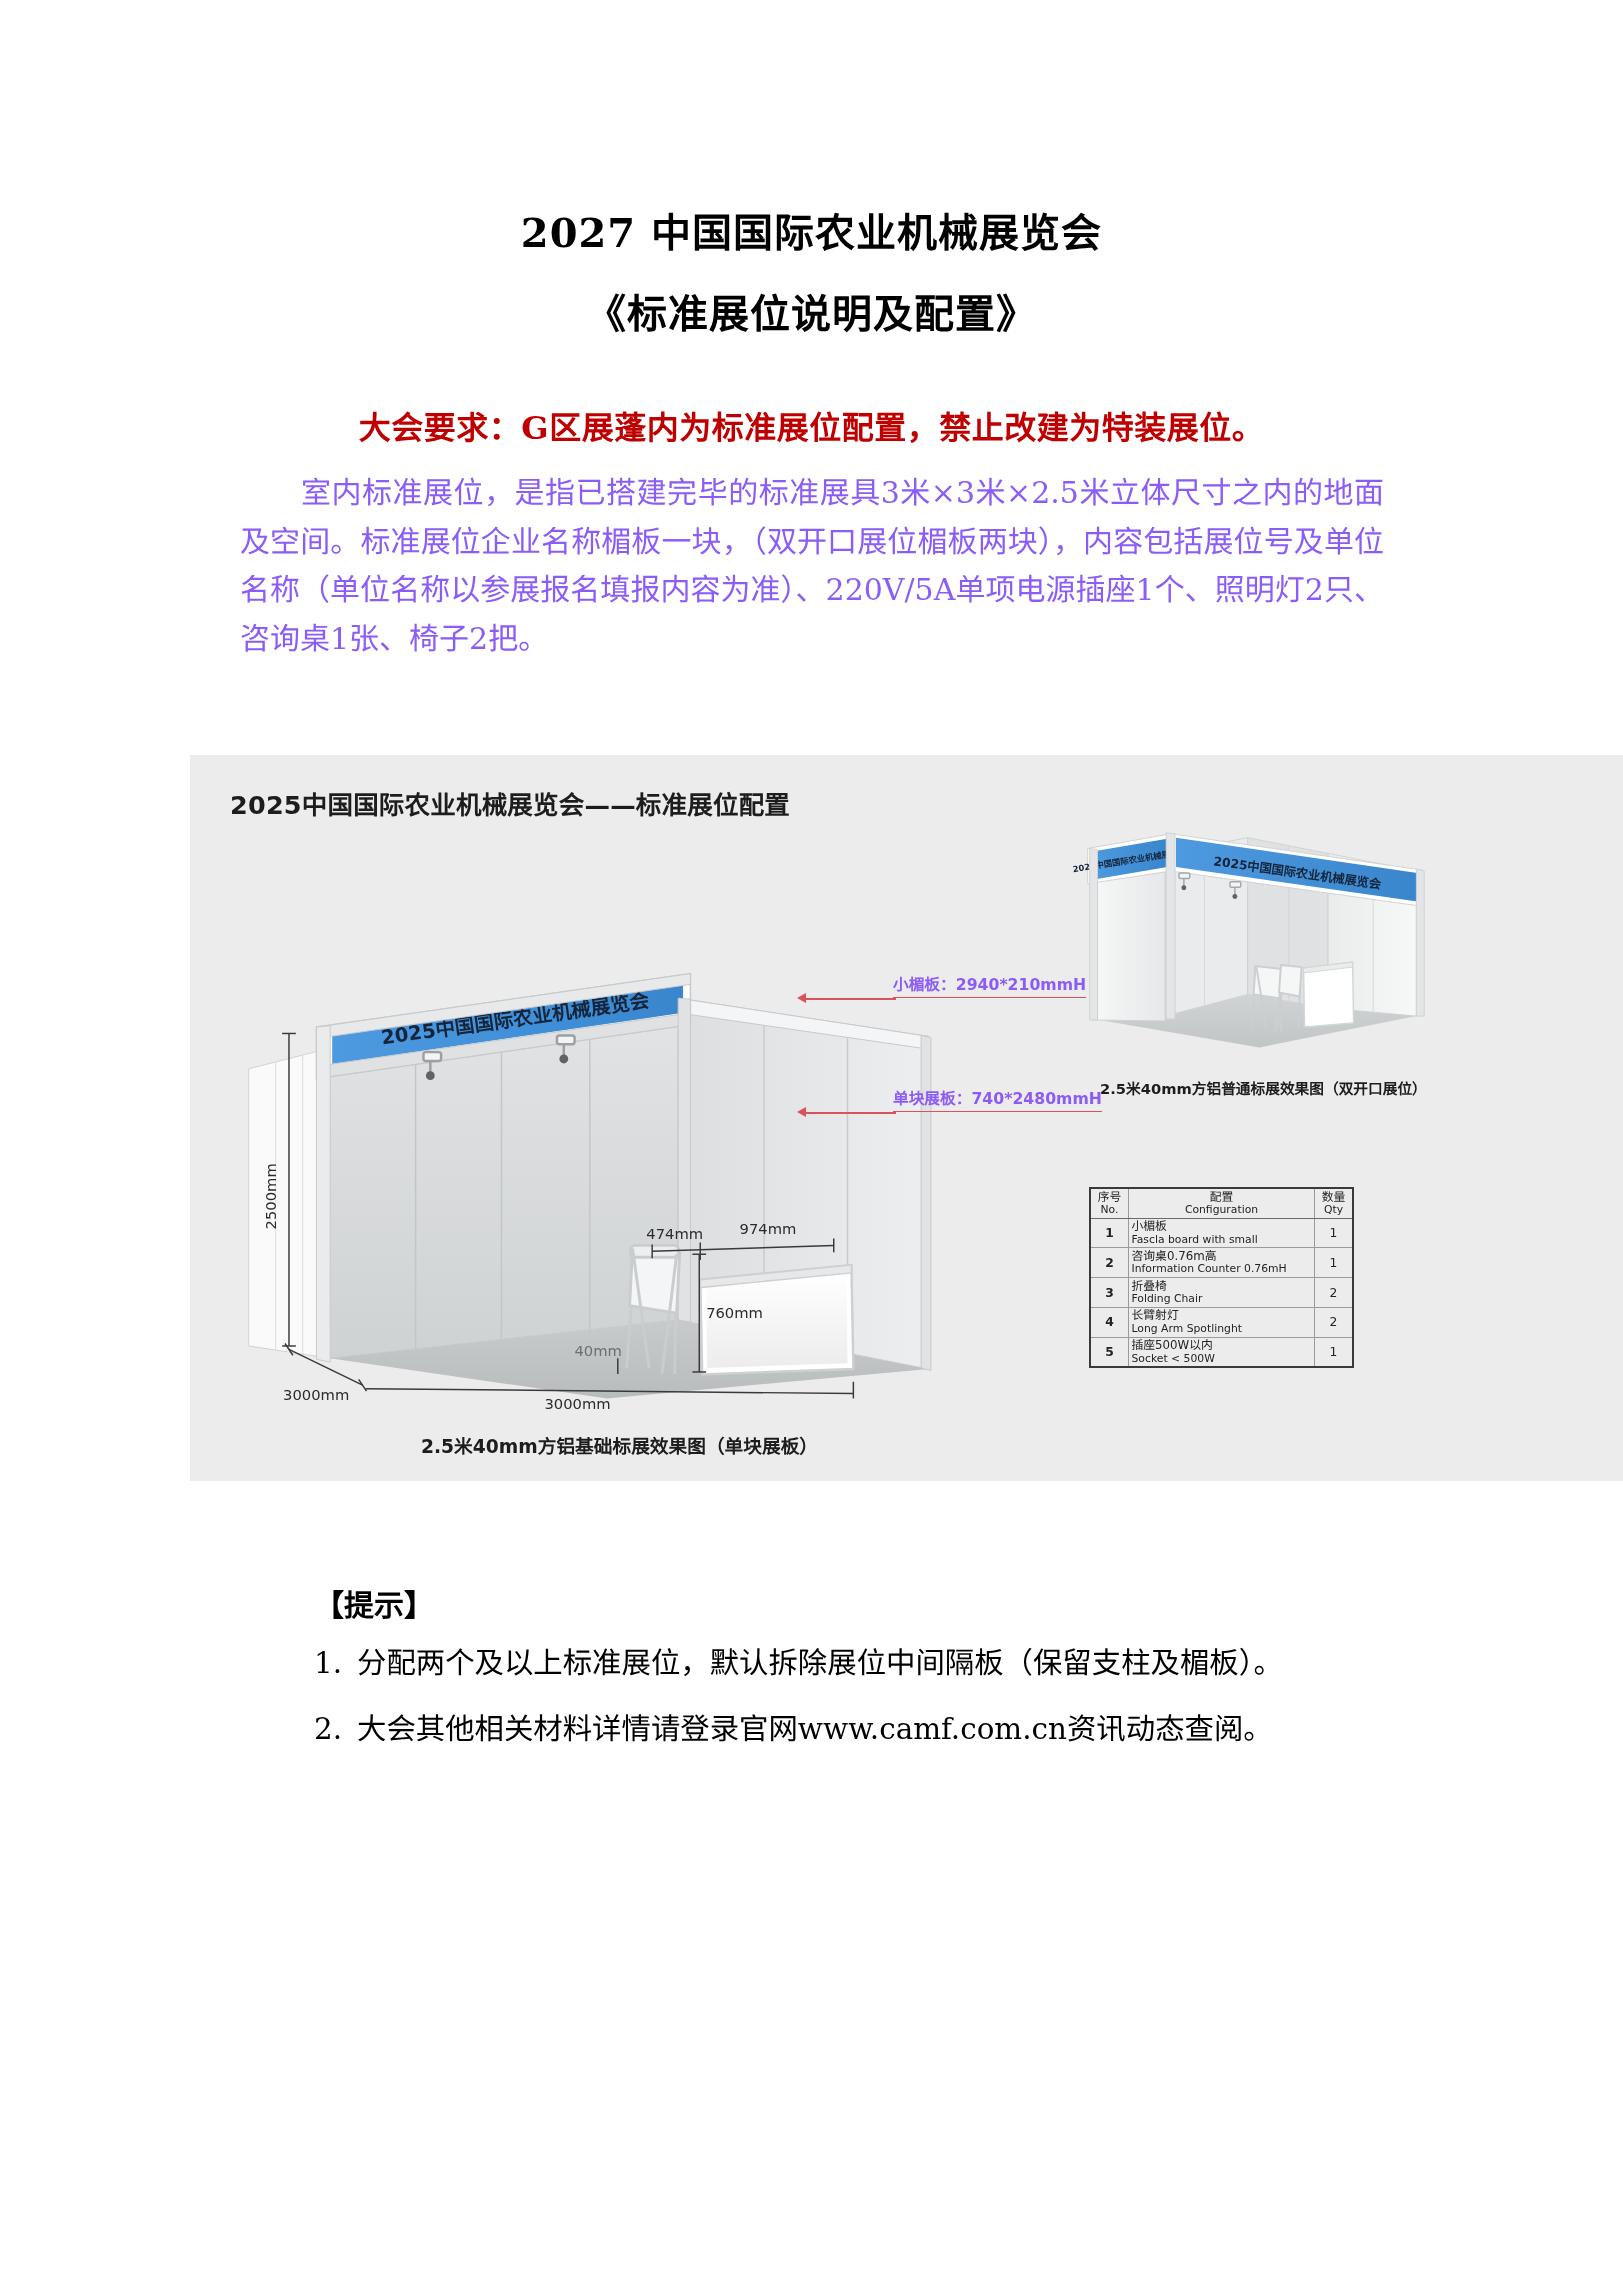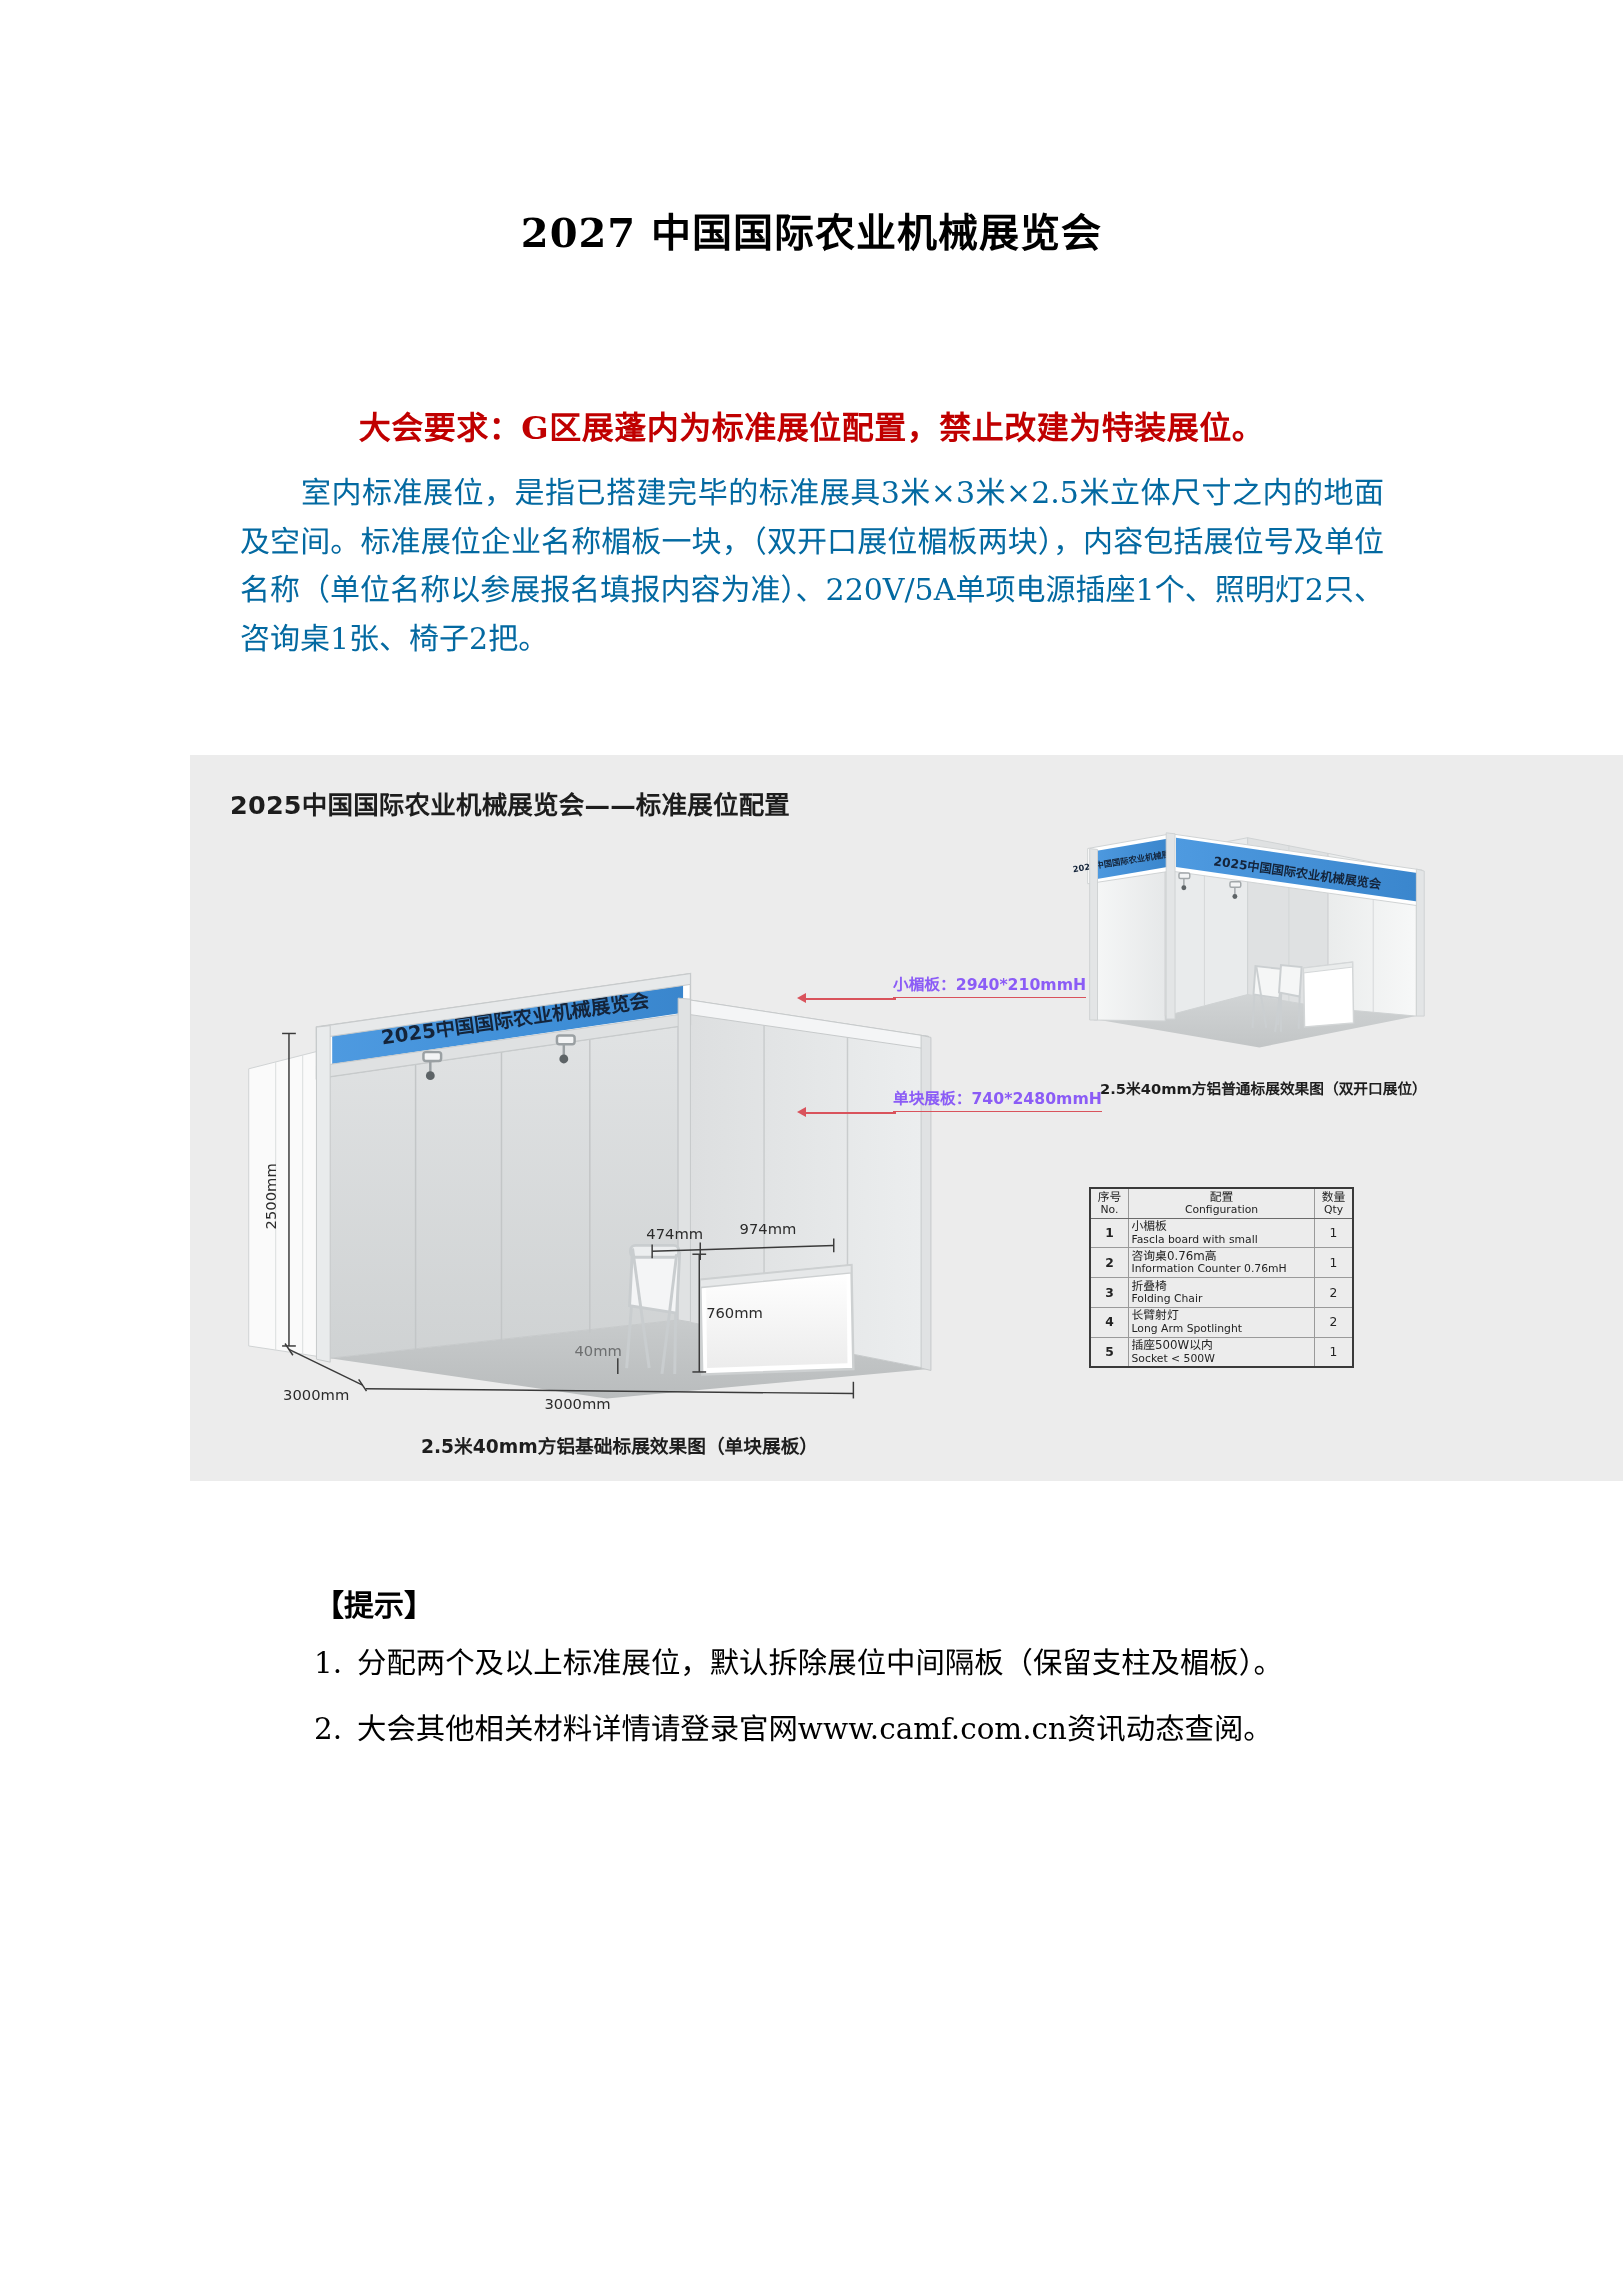--- a/index.html
+++ b/index.html
@@ -50,21 +50,21 @@
   .body-para {
     position: absolute;
     top: 469px;
     left: 240px;
     width: 1144px;
     font-family: "DejaVu Serif", "Liberation Serif", serif;
     font-size: 30px;
     line-height: 1.62;
     text-align: justify;
     text-indent: 61px;
-    color: #0369a1;
+    color: #8b5cf6;
   }
 
   
   .figure-panel {
     position: absolute;
     left: 190px;
     top: 755px;
     width: 1461px;
     height: 726px;
     background: #ececec;
@@ -220,20 +220,21 @@
     left: 0;
     top: 0;
   }
 </style>
 </head>
 <body>
 
 <div class="page">
 
   <div class="doc-title doc-title-1">2027 中国国际农业机械展览会</div>
+  <div class="doc-title doc-title-2">《标准展位说明及配置》</div>
 
   <div class="notice-red">大会要求：G区展蓬内为标准展位配置，禁止改建为特装展位。</div>
 
   <div class="body-para">室内标准展位，是指已搭建完毕的标准展具3米×3米×2.5米立体尺寸之内的地面及空间。标准展位企业名称楣板一块，（双开口展位楣板两块），内容包括展位号及单位名称（单位名称以参展报名填报内容为准）、220V/5A单项电源插座1个、照明灯2只、咨询桌1张、椅子2把。</div>
 
   <div class="figure-panel">
 
     <div class="figure-heading">2025中国国际农业机械展览会——标准展位配置</div>
 
     <div class="booth-main">

